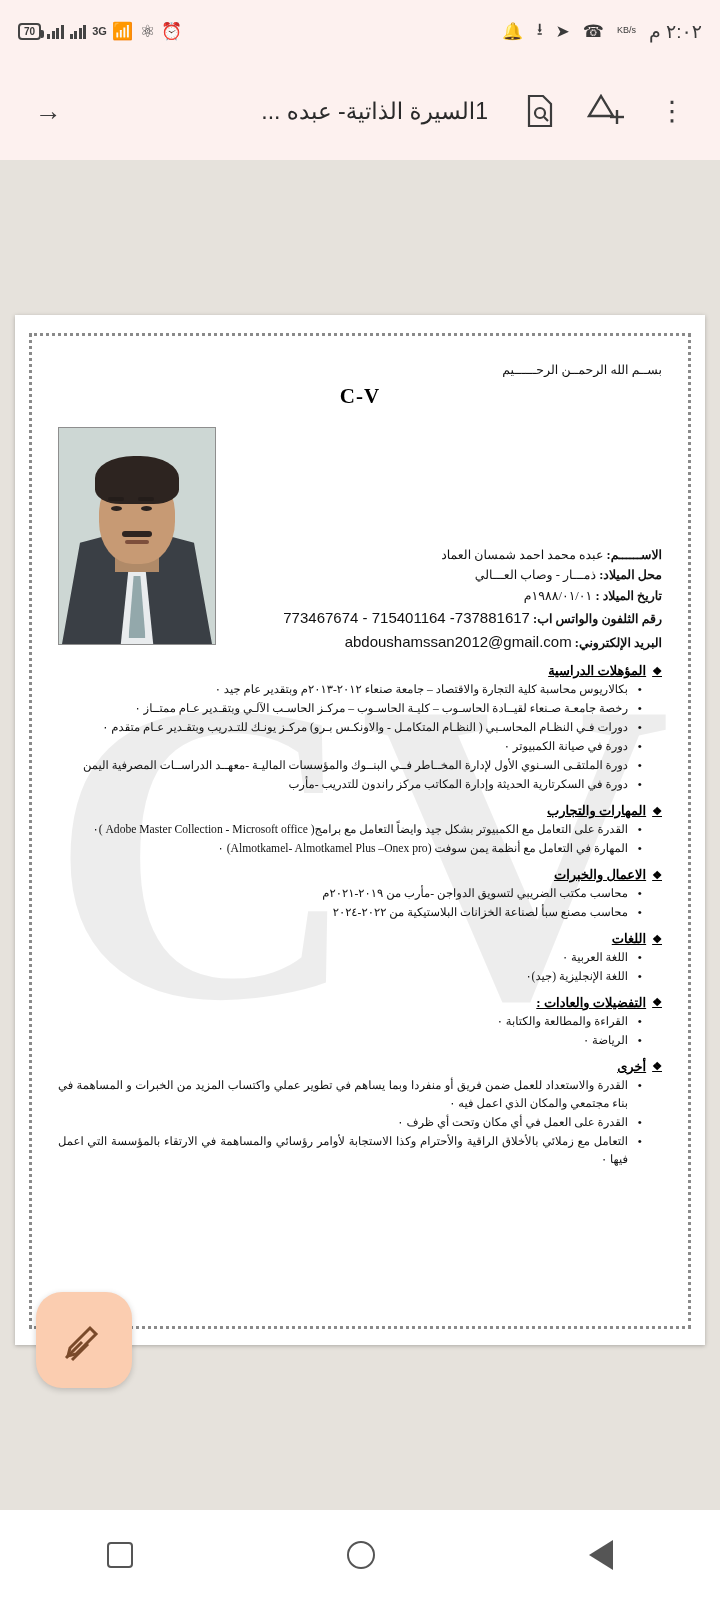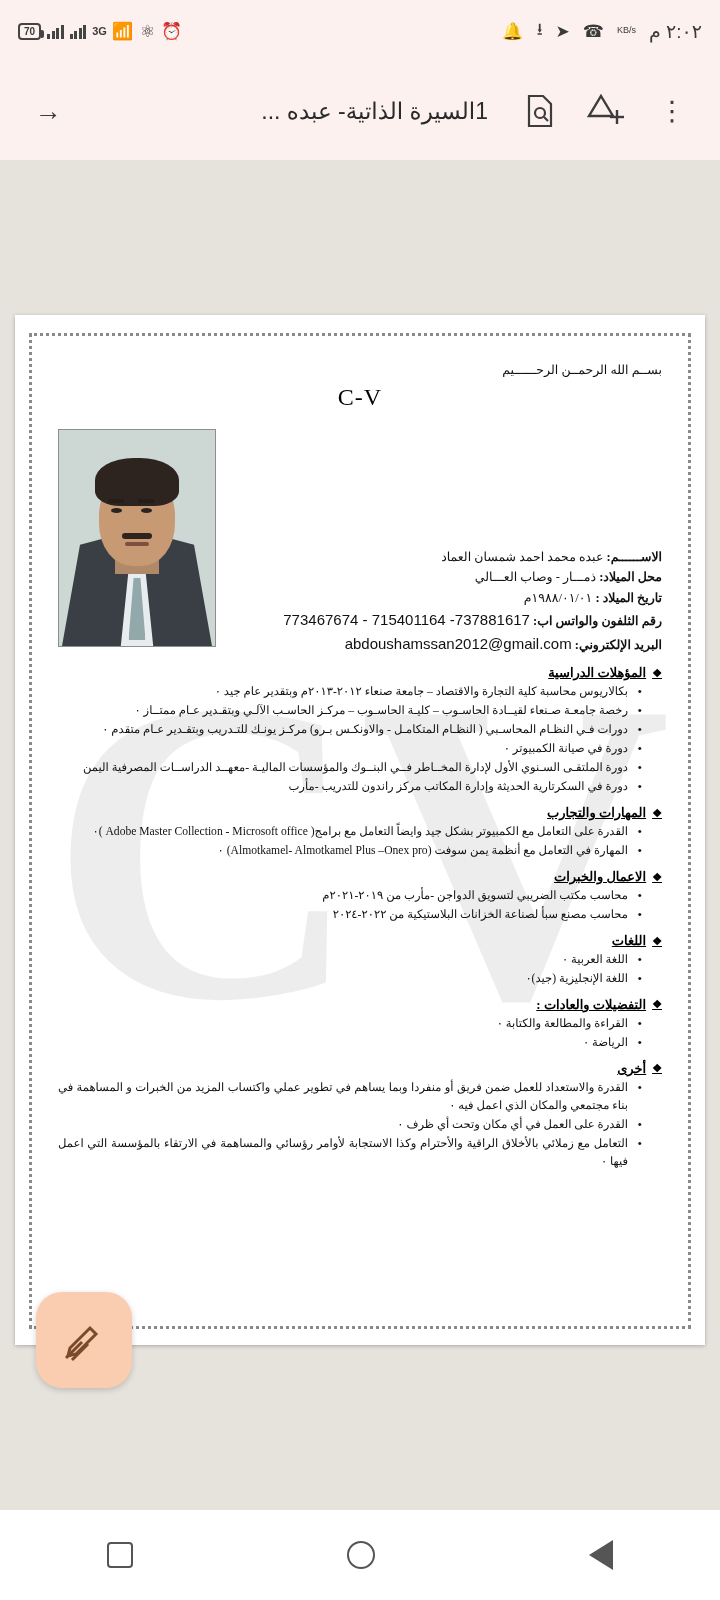--- a/index.html
+++ b/index.html
@@ -101,22 +101,22 @@
   .bism {
     font-size: 12.5px;
     font-family: "Liberation Serif", serif;
     letter-spacing: 1px;
     color: #111;
     margin-bottom: 6px;
   }
   .cv-title {
     text-align: center;
     font-family: "Liberation Serif", serif;
-    font-weight: normal;
-    font-size: 24px;
+    font-weight: bold;
+    font-size: 21px;
     letter-spacing: 1px;
     margin: 4px 0 18px 0;
     color: #000;
   }
   .head-row { display: flex; align-items: flex-start; gap: 24px; }
   .photo {
     width: 158px; height: 218px;
     border: 1px solid #8e8e8e;
     background:
       linear-gradient(#2f3a46 0 38%, #4c5a63 38% 52%, #6d7a80 52% 100%);

